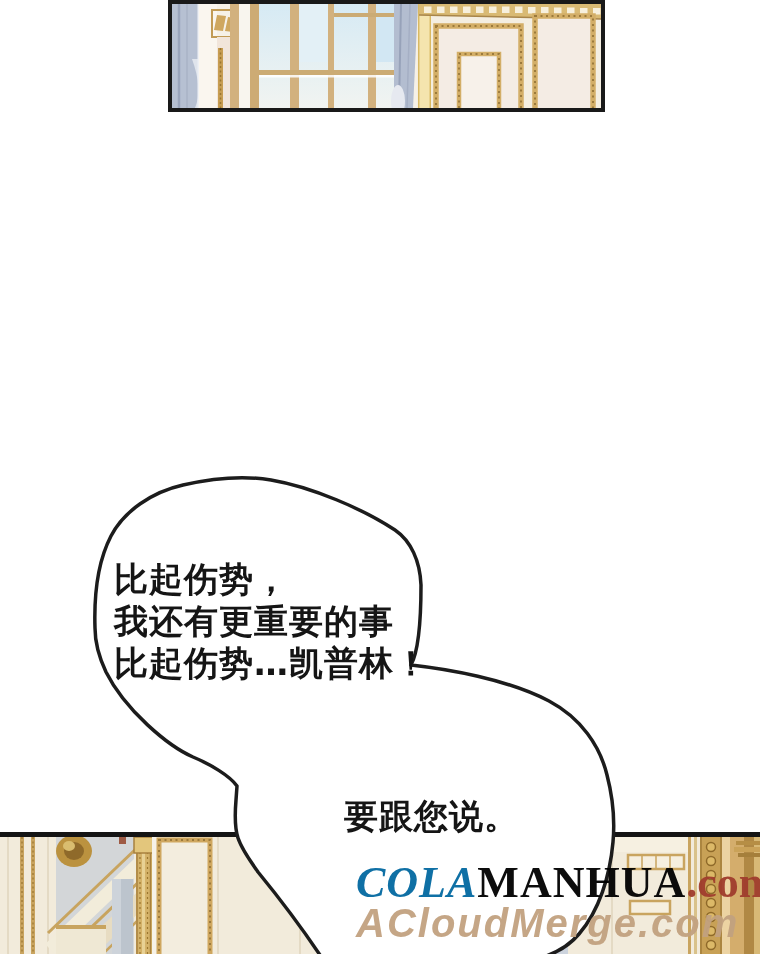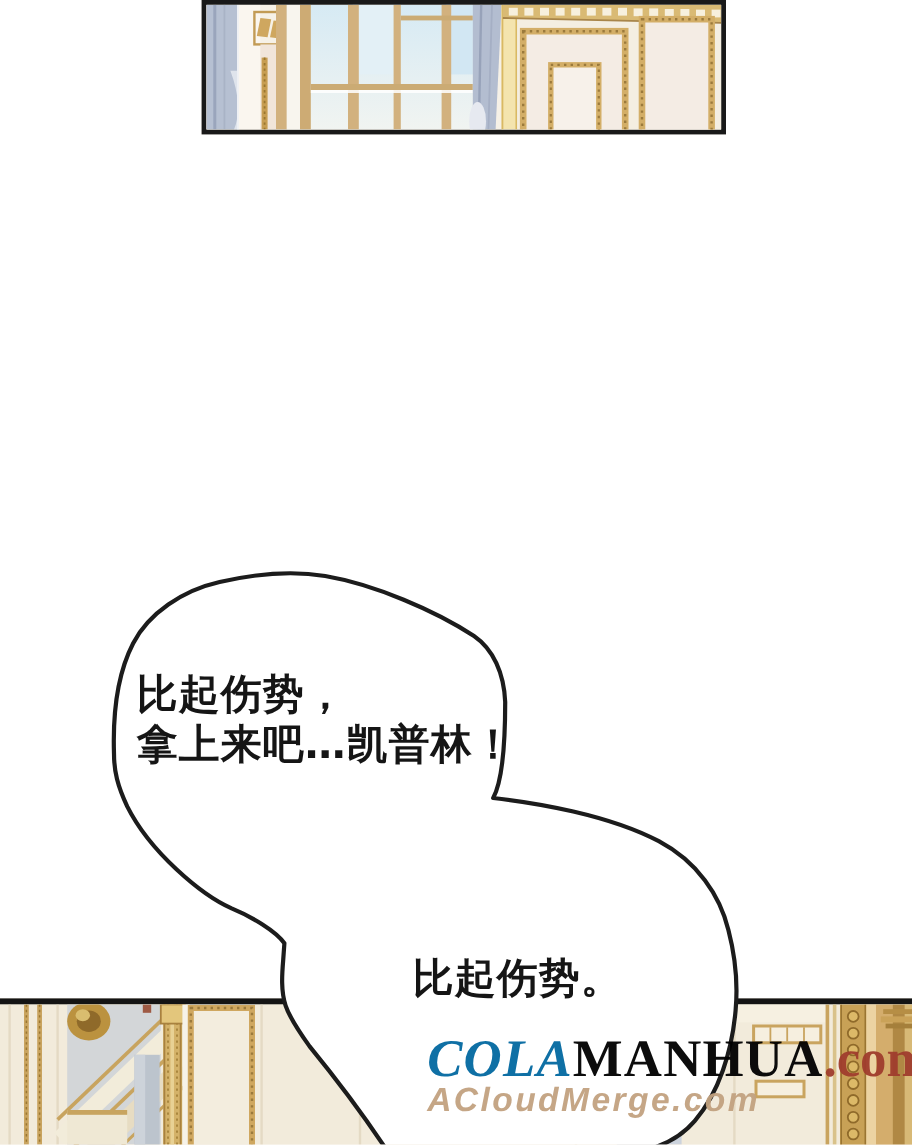--- a/index.html
+++ b/index.html
@@ -75,21 +75,21 @@
   }
   .wm1 .wm-cola   { color: #0369a1; font-style: italic; letter-spacing: 1px; }
   .wm1 .wm-manhua { color: #000000; letter-spacing: 1px; }
   .wm1 .wm-com    { color: #a03d2d; }
   .wm2 {
     position: absolute;
     left: 356px; top: 903px;
     font-family: "Liberation Sans", sans-serif;
     font-weight: bold;
     font-style: italic;
-    font-size: 28px;
+    font-size: 40px;
     line-height: 1;
     color: #c2a280;
     letter-spacing: 2px;
     white-space: nowrap;
     opacity: 0.95;
   }
 </style>
 </head>
 <body>
 
@@ -275,20 +275,21 @@
          C 447 669, 507 679, 549 701
          C 581 718, 600 746, 607 775
          C 613 798, 615 820, 613 842
          C 610 876, 599 911, 579 934
          C 568 947, 554 954, 540 958
          L 540 975 L 322 975 Z" fill="#ffffff" stroke="#1c1c1c" stroke-width="3.5" stroke-linejoin="round" stroke-linecap="round"></path>
   </svg>
 
   <div class="speech speech-main">
     <div>比起伤势，</div>
-    <div>拿上来吧…凯普林！</div>
+    <div>我还有更重要的事</div>
+    <div>比起伤势…凯普林！</div>
   </div>
-  <div class="speech speech-reply">比起伤势。</div>
+  <div class="speech speech-reply">要跟您说。</div>
 
   <div class="wm1"><span class="wm-cola">COLA</span><span class="wm-manhua">MANHUA</span><span class="wm-com">.com</span></div>
   <div class="wm2">ACloudMerge.com</div>
 
 </div>
 
 </body></html>

